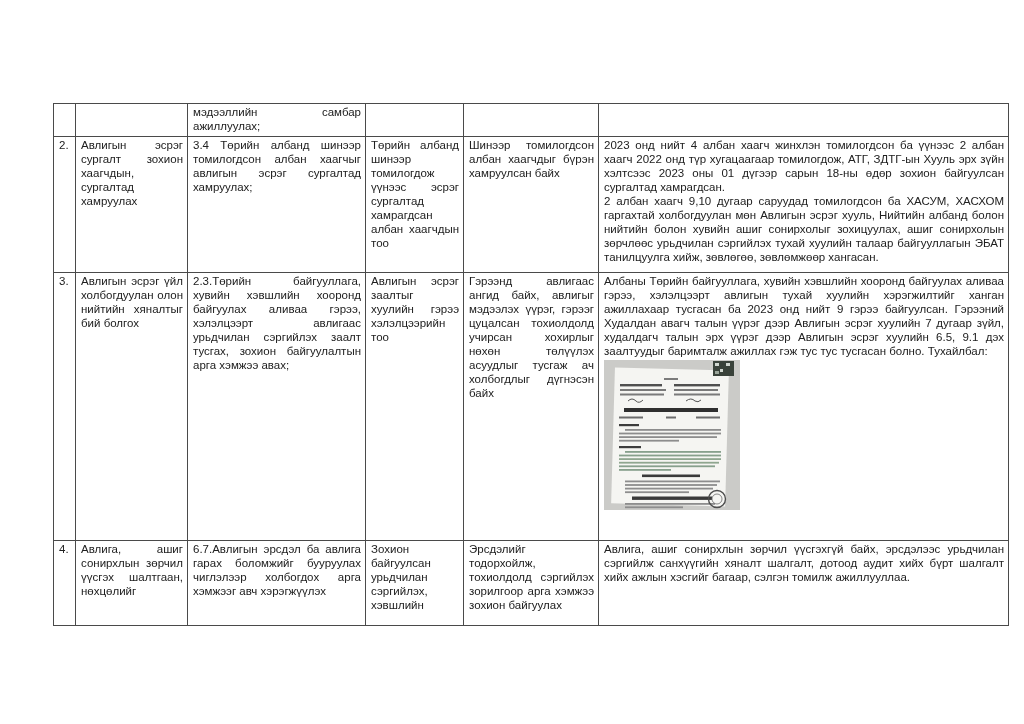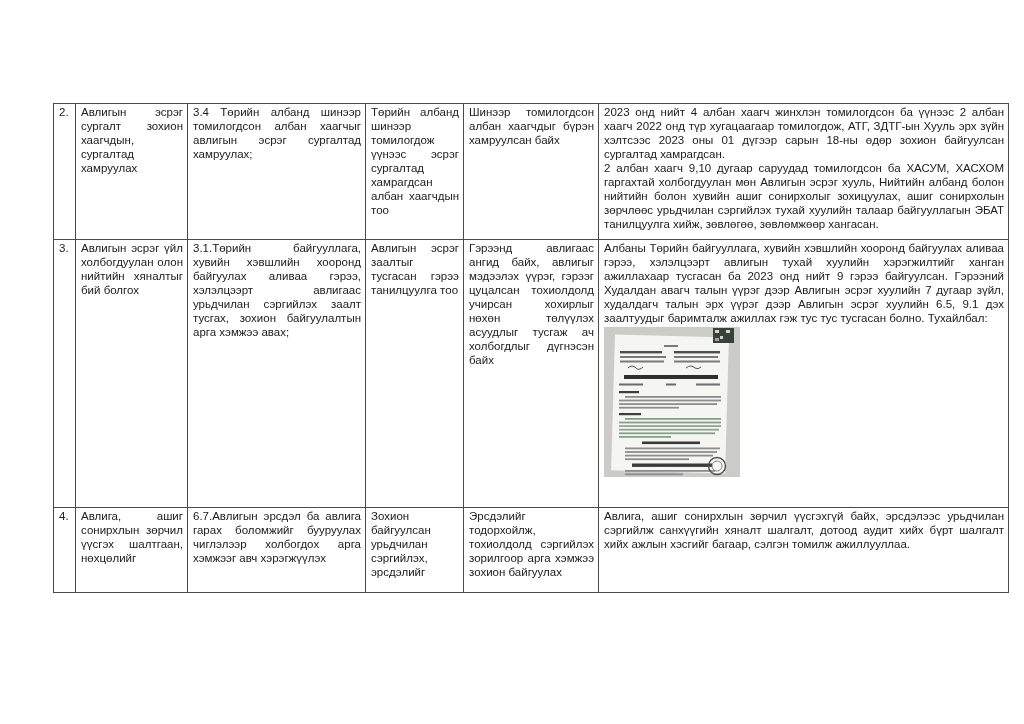--- a/index.html
+++ b/index.html
@@ -60,20 +60,40 @@
     <colgroup>
       <col style="width:22px">
       <col style="width:112px">
       <col style="width:178px">
       <col style="width:98px">
       <col style="width:135px">
       <col style="width:410px">
     </colgroup>
 
     <tbody>
+        <tr style="height:33px">
+      <td class="num-cell">
+            <div class="txt"></div>
+          </td>
+      <td>
+            <div class="txt"></div>
+          </td>
+      <td class="cell-just">
+            <div class="txt">мэдээллийн самбар ажиллуулах;</div>
+          </td>
+      <td>
+            <div class="txt"></div>
+          </td>
+      <td>
+            <div class="txt"></div>
+          </td>
+      <td>
+            <div class="txt"></div>
+          </td>
+    </tr>
 
     <tr style="height:136px">
       <td class="num-cell">
             <div class="txt">2.</div>
           </td>
       <td class="cell-just">
             <div class="txt">Авлигын эсрэг сургалт зохион хаагчдын, сургалтад хамруулах</div>
           </td>
       <td class="cell-just">
             <div class="txt">3.4 Төрийн албанд шинээр томилогдсон албан хаагчыг авлигын эсрэг сургалтад хамруулах;</div>
@@ -91,24 +111,24 @@
     </tr>
 
     <tr style="height:268px">
       <td class="num-cell">
             <div class="txt">3.</div>
           </td>
       <td class="cell-just">
             <div class="txt">Авлигын эсрэг үйл холбогдуулан олон нийтийн хяналтыг бий болгох</div>
           </td>
       <td class="cell-just">
-            <div class="txt">3.1.Төрийн байгууллага, хувийн хэвшлийн хооронд байгуулах аливаа гэрээ, хэлэлцээрт авлигаас урьдчилан сэргийлэх заалт тусгах, зохион байгуулалтын арга хэмжээ авах;</div>
-          </td>
-      <td class="cell-just">
-            <div class="txt">Авлигын эсрэг заалтыг тусгасан гэрээ танилцуулга тоо</div>
+            <div class="txt">2.3.Төрийн байгууллага, хувийн хэвшлийн хооронд байгуулах аливаа гэрээ, хэлэлцээрт авлигаас урьдчилан сэргийлэх заалт тусгах, зохион байгуулалтын арга хэмжээ авах;</div>
+          </td>
+      <td class="cell-just">
+            <div class="txt">Авлигын эсрэг заалтыг хуулийн гэрээ хэлэлцээрийн тоо</div>
           </td>
       <td class="cell-just">
             <div class="txt">Гэрээнд авлигаас ангид байх, авлигыг мэдээлэх үүрэг, гэрээг цуцалсан тохиолдолд учирсан хохирлыг нөхөн төлүүлэх асуудлыг тусгаж ач холбогдлыг дүгнэсэн байх</div>
           </td>
       <td class="cell-just">
         <div class="txt">Албаны Төрийн байгууллага, хувийн хэвшлийн хооронд байгуулах аливаа гэрээ, хэлэлцээрт авлигын тухай хуулийн хэрэгжилтийг ханган ажиллахаар тусгасан ба 2023 онд нийт 9 гэрээ байгуулсан. Гэрээний Худалдан авагч талын үүрэг дээр Авлигын эсрэг хуулийн 7 дугаар зүйл, худалдагч талын эрх үүрэг дээр Авлигын эсрэг хуулийн 6.5, 9.1 дэх заалтуудыг баримталж ажиллах гэж тус тус тусгасан болно. Тухайлбал:</div>
         <div class="scan-wrap">
           <svg width="136" height="150" viewBox="0 0 136 150" xmlns="http://www.w3.org/2000/svg">
             <rect width="136" height="150" fill="#cbcbc8"></rect>
             <g transform="rotate(1.6 68 78)">
@@ -177,21 +197,21 @@
       <td class="num-cell">
             <div class="txt">4.</div>
           </td>
       <td class="cell-just">
             <div class="txt">Авлига, ашиг сонирхлын зөрчил үүсгэх шалтгаан, нөхцөлийг</div>
           </td>
       <td class="cell-just">
             <div class="txt">6.7.Авлигын эрсдэл ба авлига гарах боломжийг бууруулах чиглэлээр холбогдох арга хэмжээг авч хэрэгжүүлэх</div>
           </td>
       <td class="cell-just">
-            <div class="txt">Зохион байгуулсан урьдчилан сэргийлэх, эрсдэлийг</div>
+            <div class="txt">Зохион байгуулсан урьдчилан сэргийлэх, хэвшлийн</div>
           </td>
       <td class="cell-just">
             <div class="txt">Эрсдэлийг тодорхойлж, тохиолдолд сэргийлэх зорилгоор арга хэмжээ зохион байгуулах</div>
           </td>
       <td class="cell-just">
         <div class="txt">Авлига, ашиг сонирхлын зөрчил үүсгэхгүй байх, эрсдэлээс урьдчилан сэргийлж санхүүгийн хяналт шалгалт, дотоод аудит хийх бүрт шалгалт хийх ажлын хэсгийг багаар, сэлгэн томилж ажиллууллаа.</div>
       </td>
     </tr>
   </tbody>
     </table>

